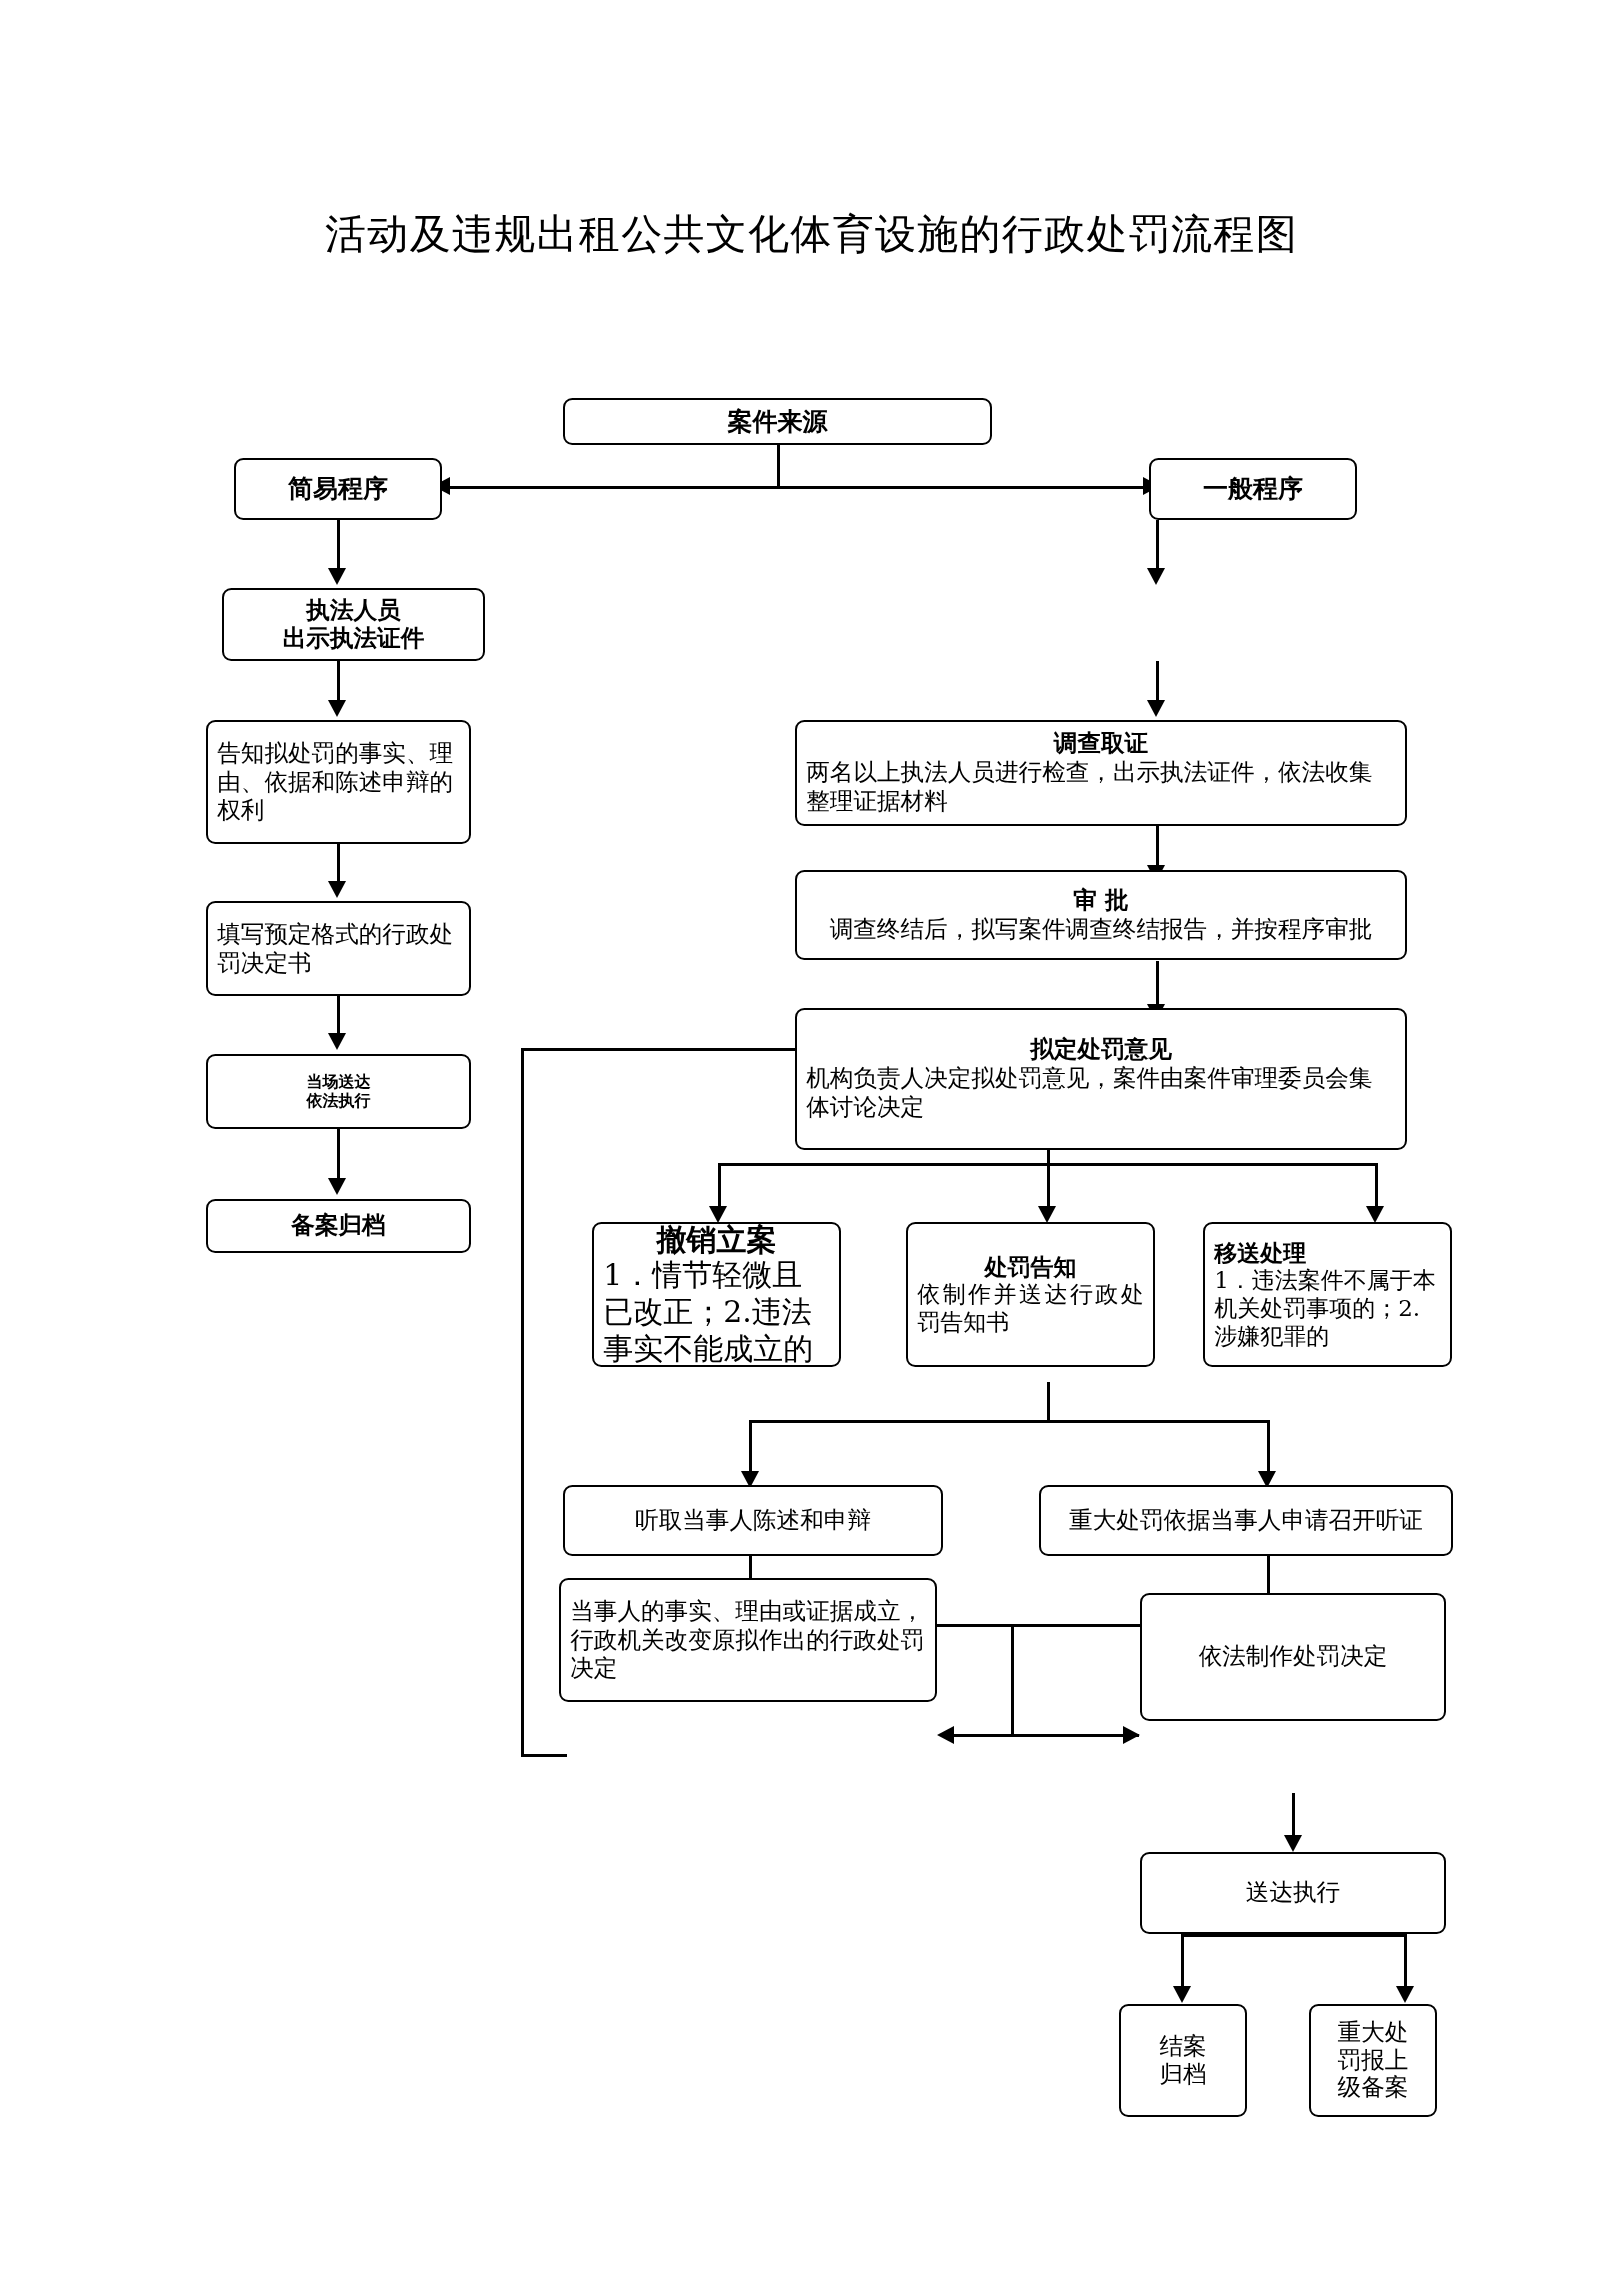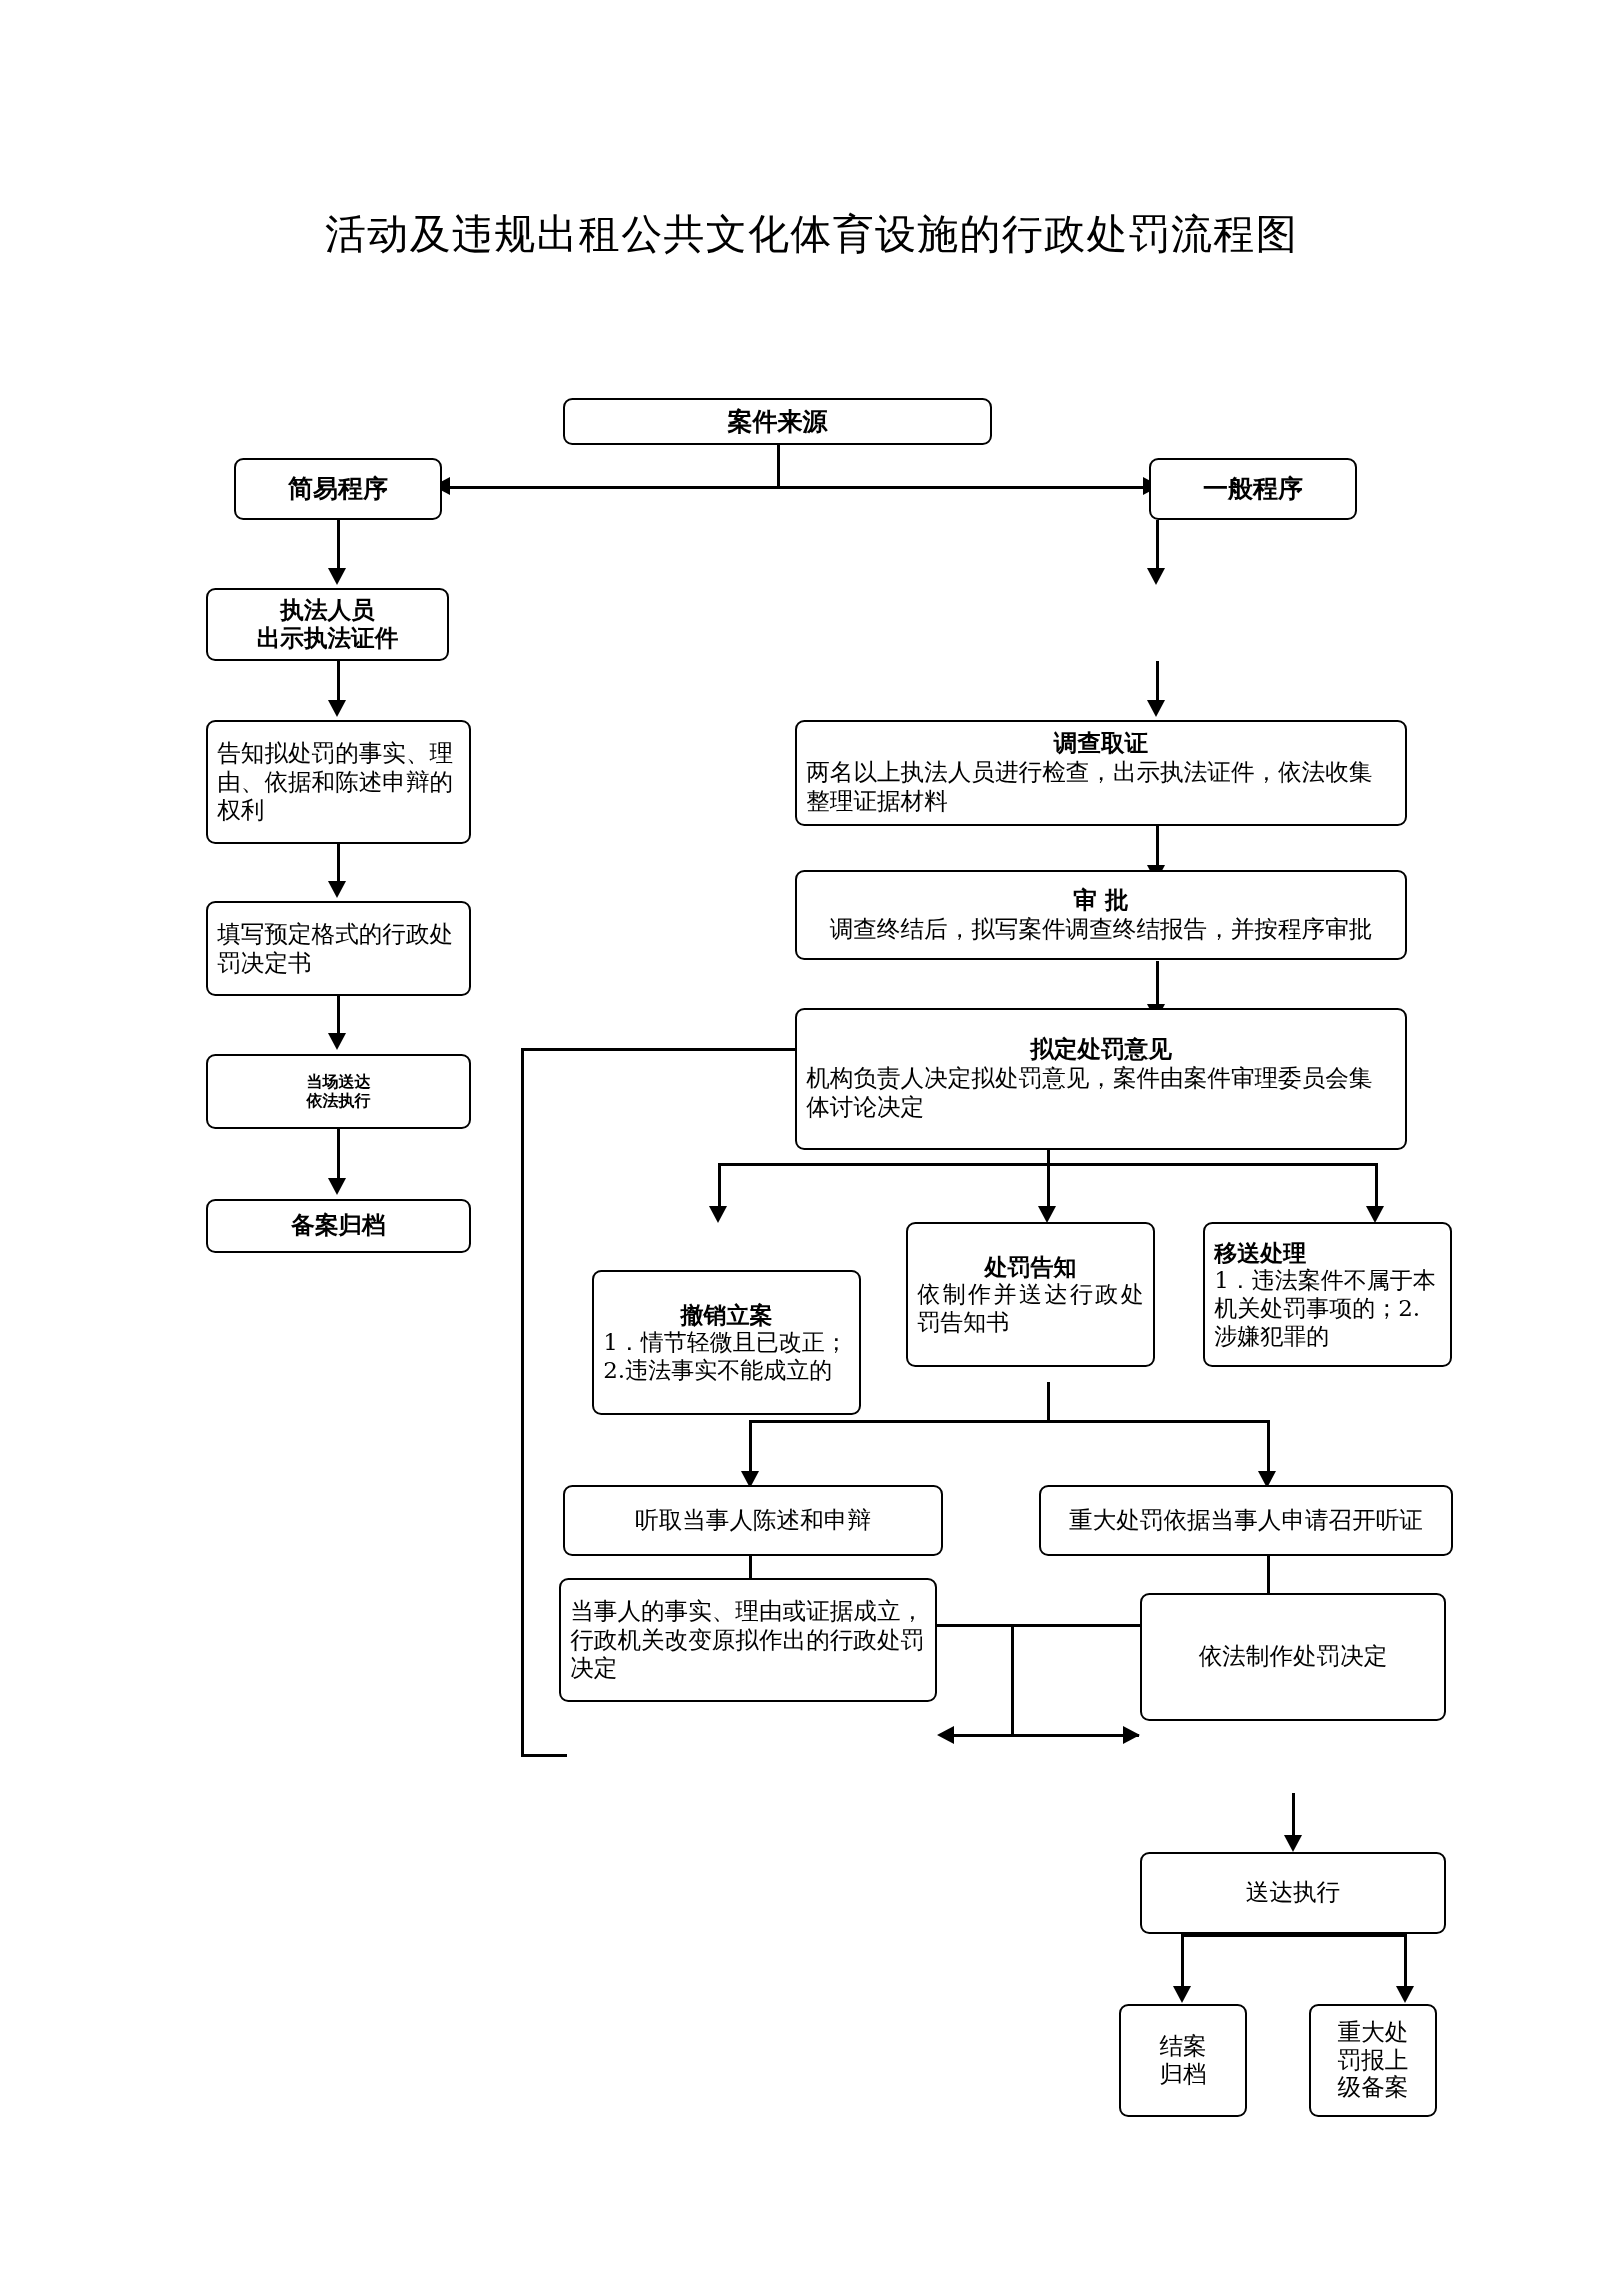--- a/index.html
+++ b/index.html
@@ -175,21 +175,21 @@
         <div class="ttl">简易程序</div>
       </div>
   </div>
 
   <div class="node center" style="left:1149px; top:458px; width:208px; height:62px; font-size:25px;">
     <div class="inner">
         <div class="ttl">一般程序</div>
       </div>
   </div>
 
-  <div class="node center" style="left:206px; top:588px; width:243px; height:73px; font-size:23.6px;">
+  <div class="node center" style="left:222px; top:588px; width:263px; height:73px; font-size:23.6px;">
     <div class="inner">
       <div class="ttl">执法人员</div>
       <div class="ttl">出示执法证件</div>
     </div>
   </div>
 
   <div class="node lefttext" style="left:206px; top:720px; width:265px; height:124px; font-size:23.6px;">
     <div class="inner">
         <div class="body">告知拟处罚的事实、理由、依据和陈述申辩的权利</div>
       </div>
@@ -229,21 +229,21 @@
     </div>
   </div>
 
   <div class="node lefttext" style="left:795px; top:1008px; width:612px; height:142px; font-size:23.6px;">
     <div class="inner">
       <div class="ttl">拟定处罚意见</div>
       <div class="body">机构负责人决定拟处罚意见，案件由案件审理委员会集体讨论决定</div>
     </div>
   </div>
 
-  <div class="node lefttext" style="left:592px; top:1270px; width:269px; height:145px; font-size:23px;">
+  <div class="node lefttext" style="left:592px; top:1222px; width:249px; height:145px; font-size:30px;">
     <div class="inner">
       <div class="ttl">撤销立案</div>
       <div class="body">1．情节轻微且已改正；2.违法事实不能成立的</div>
     </div>
   </div>
 
   <div class="node lefttext" style="left:906px; top:1222px; width:249px; height:145px; font-size:23px;">
     <div class="inner">
       <div class="ttl">处罚告知</div>
       <div class="body" style="text-align:justify; text-align-last:left;">依制作并送达行政处罚告知书</div>

